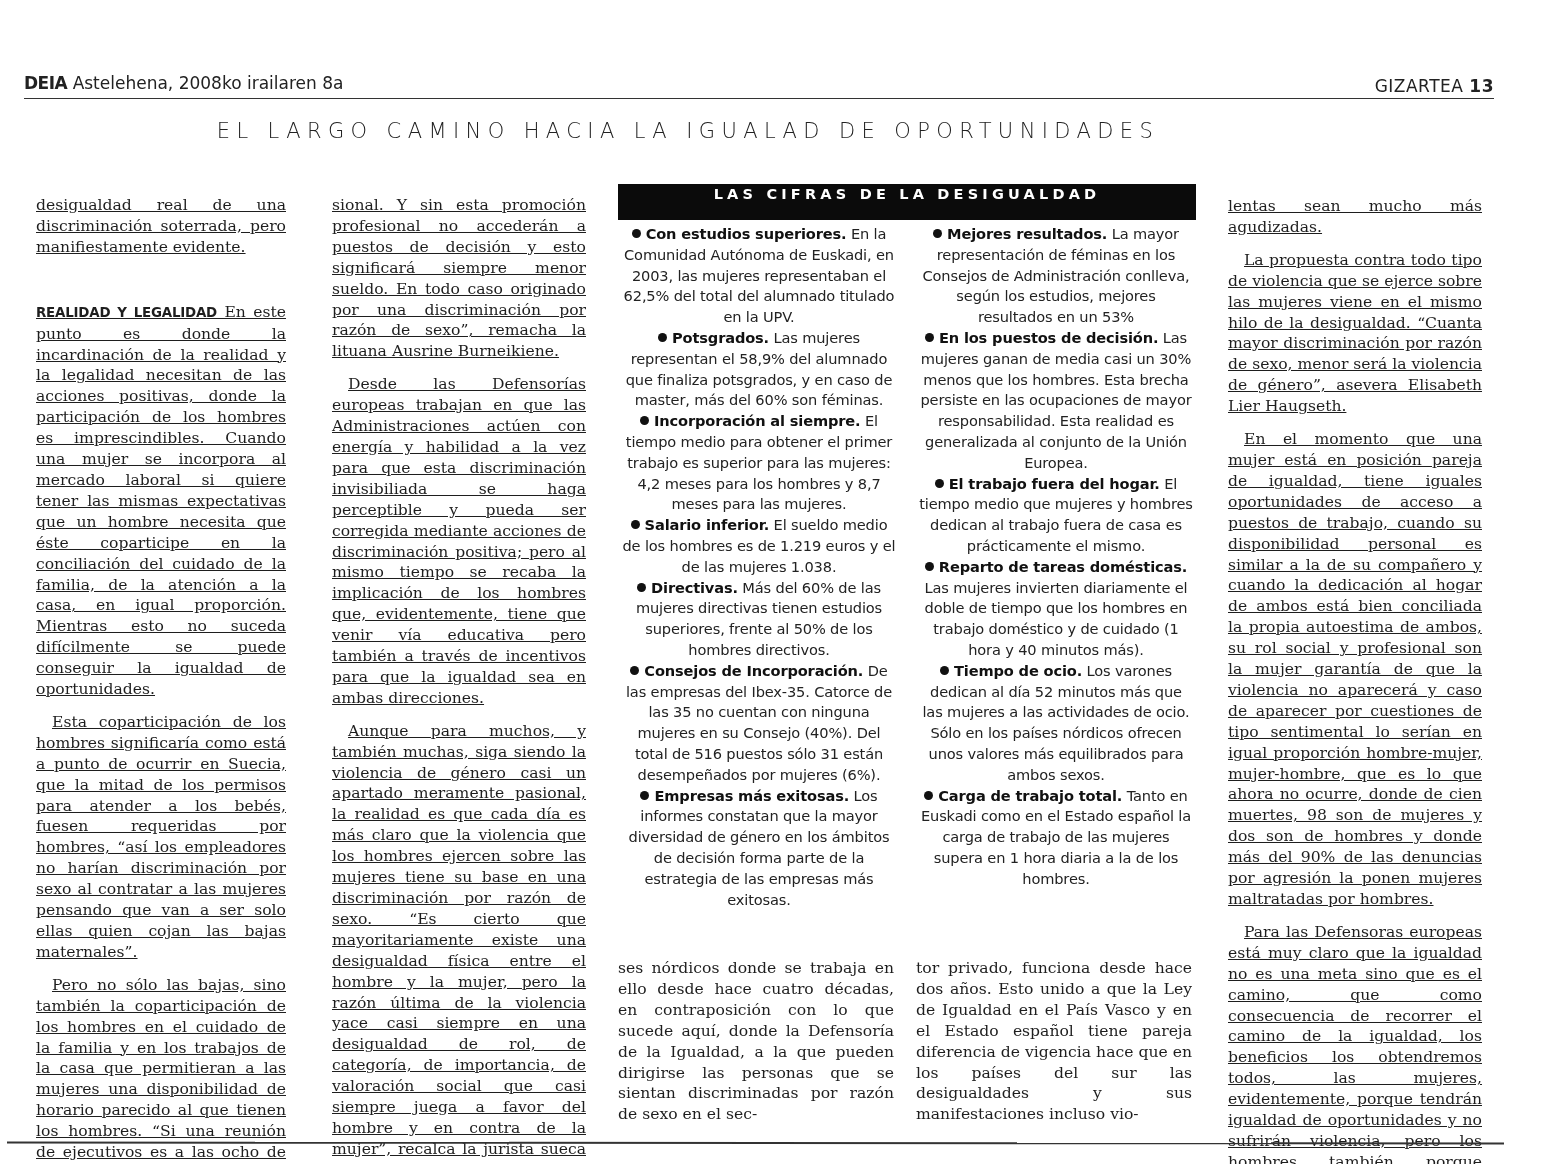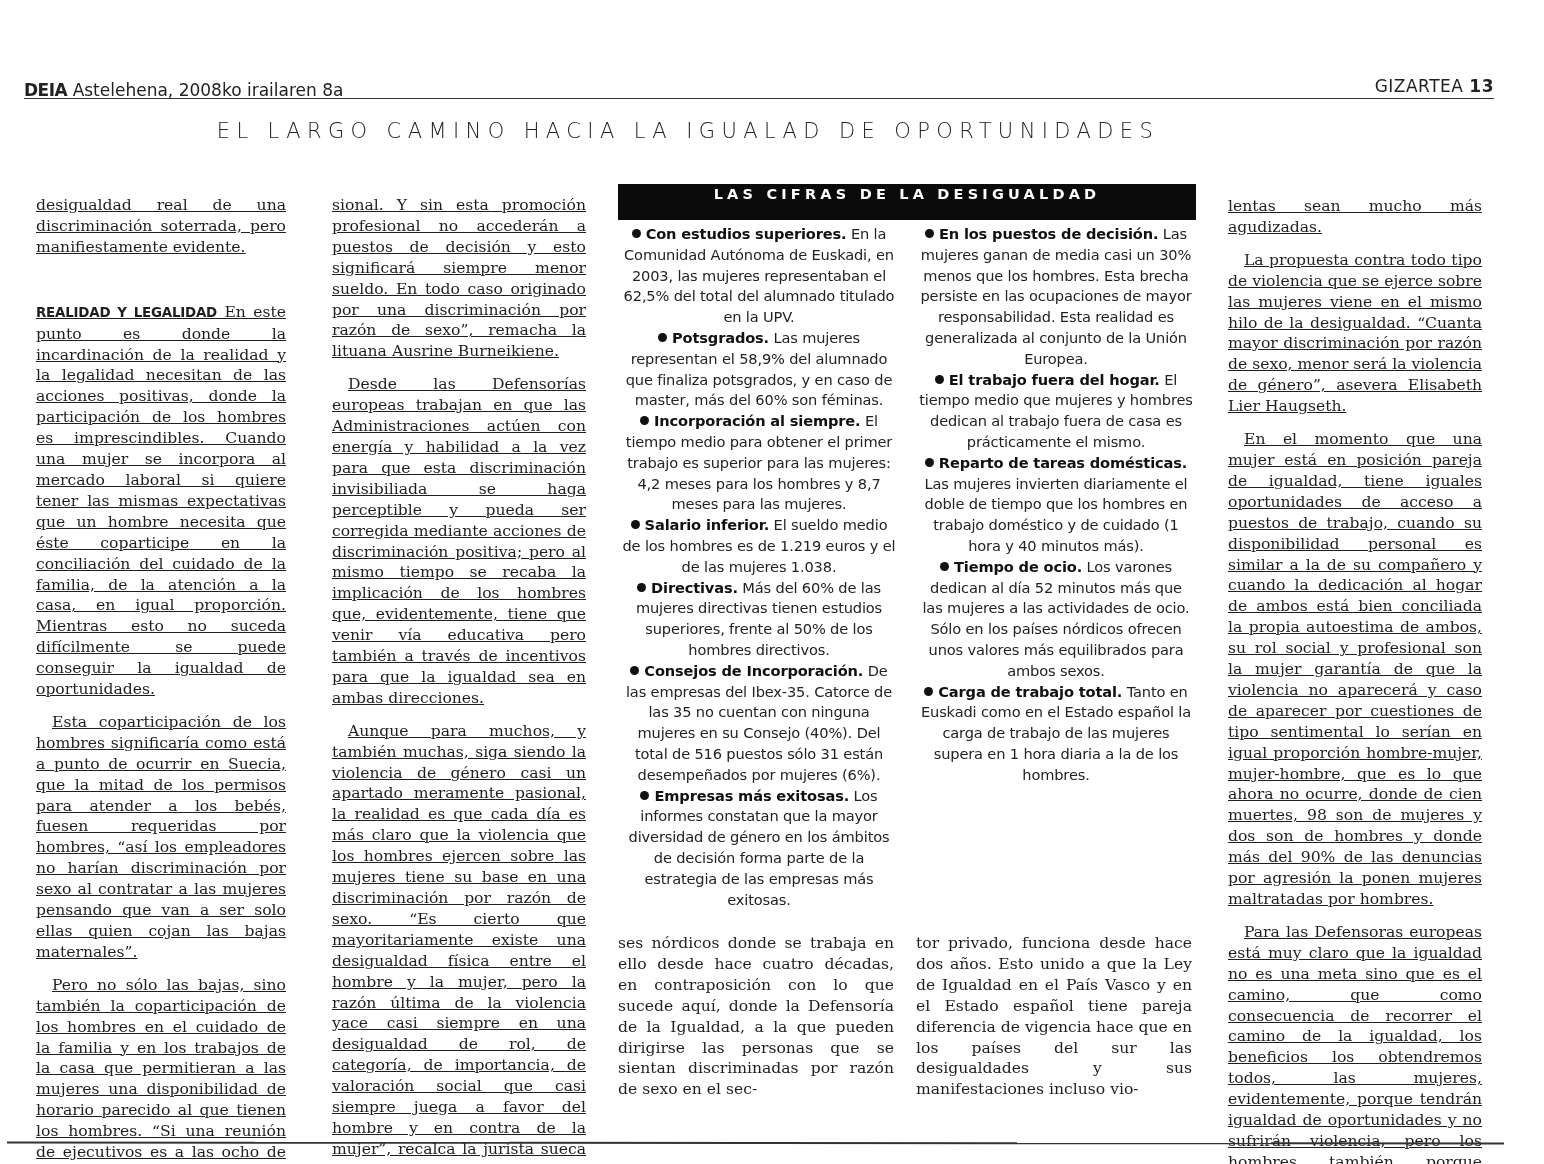--- a/index.html
+++ b/index.html
@@ -1,31 +1,31 @@
 <!DOCTYPE html>
 <html><head>
 <meta charset="utf-8">
 <style>
   html, body { margin: 0; padding: 0; background: #ffffff; }
   body { width: 1544px; height: 1164px; position: relative; overflow: hidden; color: #1c1c1c; }
-  .masthead-left { position: absolute; left: 24px; top: 80px; font-family: "DejaVu Sans", sans-serif; font-size: 17px; color: #222; white-space: nowrap; }
+  .masthead-left { position: absolute; left: 24px; top: 73px; font-family: "DejaVu Sans", sans-serif; font-size: 17px; color: #222; white-space: nowrap; }
   .masthead-left .brand { font-weight: 900; letter-spacing: -0.5px; }
   .masthead-right { position: absolute; right: 50px; top: 76px; font-family: "DejaVu Sans", sans-serif; font-size: 17px; color: #222; letter-spacing: 0.5px; white-space: nowrap; }
   .masthead-right .pagenum { font-weight: 900; }
   .rule-top { position: absolute; left: 24px; top: 98px; width: 1470px; height: 1px; background: #333; }
   .section-title { position: absolute; left: 0; width: 1236px; top: 119px; text-align: center; font-family: "DejaVu Sans", sans-serif; font-weight: 300; font-size: 21px; letter-spacing: 6.4px; color: #222; padding-left: 140px; box-sizing: border-box; }
   .col { position: absolute; top: 183px; font-family: "DejaVu Serif", serif; font-size: 15.6px; line-height: 20.9px; text-align: justify; color: #1e1e1e; hyphens: none; }
   .col p { margin: 12px; text-decoration: underline; }
   .col p.indent { text-indent: 16px; }
   .col .gap { height: 20px; }
   .col .lead { font-family: "DejaVu Sans", sans-serif; font-weight: 900; font-size: 13.4px; letter-spacing: -0.2px; }
   .col1 { left: 24px; width: 274px; }
   .col2 { left: 320px; width: 278px; }
   .col5 { left: 1216px; width: 278px; top: 184px; }
-  .cont { position: absolute; top: 933px; font-family: "DejaVu Serif", serif; font-size: 15.6px; line-height: 20.9px; text-align: justify; color: #1e1e1e; }
+  .cont { position: absolute; top: 958px; font-family: "DejaVu Serif", serif; font-size: 15.6px; line-height: 20.9px; text-align: justify; color: #1e1e1e; }
   .cont3 { left: 618px; width: 276px; }
   .cont4 { left: 916px; width: 276px; }
   .box-header { position: absolute; left: 618px; top: 184px; width: 578px; height: 36px; background: #0b0b0b; color: #fff; font-family: "DejaVu Sans", sans-serif; font-weight: 700; font-size: 14.5px; letter-spacing: 4.2px; text-align: center; line-height: 20px; }
   .facts { position: absolute; top: 224px; font-family: "DejaVu Sans", sans-serif; font-size: 14.6px; line-height: 20.8px; color: #222; letter-spacing: -0.15px; }
   .facts1 { left: 620px; width: 278px; }
   .facts2 { left: 918px; width: 276px; }
   .fact { margin: 0; text-align: center; }
   .fact .bullet { display: inline-block; width: 9px; height: 9px; border-radius: 50%; background: #111; margin-right: 5px; vertical-align: 1px; }
   .fact .ftitle { font-weight: 700; color: #111; }
   .rule-bottom { position: absolute; left: 7px; top: 1142px; width: 1497px; height: 1.5px; background: #333; transform: rotate(0.03deg); }
@@ -67,20 +67,21 @@
   <p class="fact"><span class="bullet"></span><span class="ftitle">Con estudios superiores.</span><span> En la Comunidad Autónoma de Euskadi, en 2003, las mujeres representaban el 62,5% del total del alumnado titulado en la UPV.</span></p>
   <p class="fact"><span class="bullet"></span><span class="ftitle">Potsgrados.</span><span> Las mujeres representan el 58,9% del alumnado que finaliza potsgrados, y en caso de master, más del 60% son féminas.</span></p>
   <p class="fact"><span class="bullet"></span><span class="ftitle">Incorporación al siempre.</span><span> El tiempo medio para obtener el primer trabajo es superior para las mujeres: 4,2 meses para los hombres y 8,7 meses para las mujeres.</span></p>
   <p class="fact"><span class="bullet"></span><span class="ftitle">Salario inferior.</span><span> El sueldo medio de los hombres es de 1.219 euros y el de las mujeres 1.038.</span></p>
   <p class="fact"><span class="bullet"></span><span class="ftitle">Directivas.</span><span> Más del 60% de las mujeres directivas tienen estudios superiores, frente al 50% de los hombres directivos.</span></p>
   <p class="fact"><span class="bullet"></span><span class="ftitle">Consejos de Incorporación.</span><span> De las empresas del Ibex-35. Catorce de las 35 no cuentan con ninguna mujeres en su Consejo (40%). Del total de 516 puestos sólo 31 están desempeñados por mujeres (6%).</span></p>
   <p class="fact"><span class="bullet"></span><span class="ftitle">Empresas más exitosas.</span><span> Los informes constatan que la mayor diversidad de género en los ámbitos de decisión forma parte de la estrategia de las empresas más exitosas.</span></p>
 </div>
 
 <div class="facts facts2">
+  <p class="fact"><span class="bullet"></span><span class="ftitle">Mejores resultados.</span><span> La mayor representación de féminas en los Consejos de Administración conlleva, según los estudios, mejores resultados en un 53%</span></p>
   <p class="fact"><span class="bullet"></span><span class="ftitle">En los puestos de decisión.</span><span> Las mujeres ganan de media casi un 30% menos que los hombres. Esta brecha persiste en las ocupaciones de mayor responsabilidad. Esta realidad es generalizada al conjunto de la Unión Europea.</span></p>
   <p class="fact"><span class="bullet"></span><span class="ftitle">El trabajo fuera del hogar.</span><span> El tiempo medio que mujeres y hombres dedican al trabajo fuera de casa es prácticamente el mismo.</span></p>
   <p class="fact"><span class="bullet"></span><span class="ftitle">Reparto de tareas domésticas.</span><span> Las mujeres invierten diariamente el doble de tiempo que los hombres en trabajo doméstico y de cuidado (1 hora y 40 minutos más).</span></p>
   <p class="fact"><span class="bullet"></span><span class="ftitle">Tiempo de ocio.</span><span> Los varones dedican al día 52 minutos más que las mujeres a las actividades de ocio. Sólo en los países nórdicos ofrecen unos valores más equilibrados para ambos sexos.</span></p>
   <p class="fact"><span class="bullet"></span><span class="ftitle">Carga de trabajo total.</span><span> Tanto en Euskadi como en el Estado español la carga de trabajo de las mujeres supera en 1 hora diaria a la de los hombres.</span></p>
 </div>
 
 <div class="cont cont3">ses nórdicos donde se trabaja en ello desde hace cuatro décadas, en contraposición con lo que sucede aquí, donde la Defensoría de la Igualdad, a la que pueden dirigirse las personas que se sientan discriminadas por razón de sexo en el sec-</div>
 <div class="cont cont4">tor privado, funciona desde hace dos años. Esto unido a que la Ley de Igualdad en el País Vasco y en el Estado español tiene pareja diferencia de vigencia hace que en los países del sur las desigualdades y sus manifestaciones incluso vio-</div>
 

